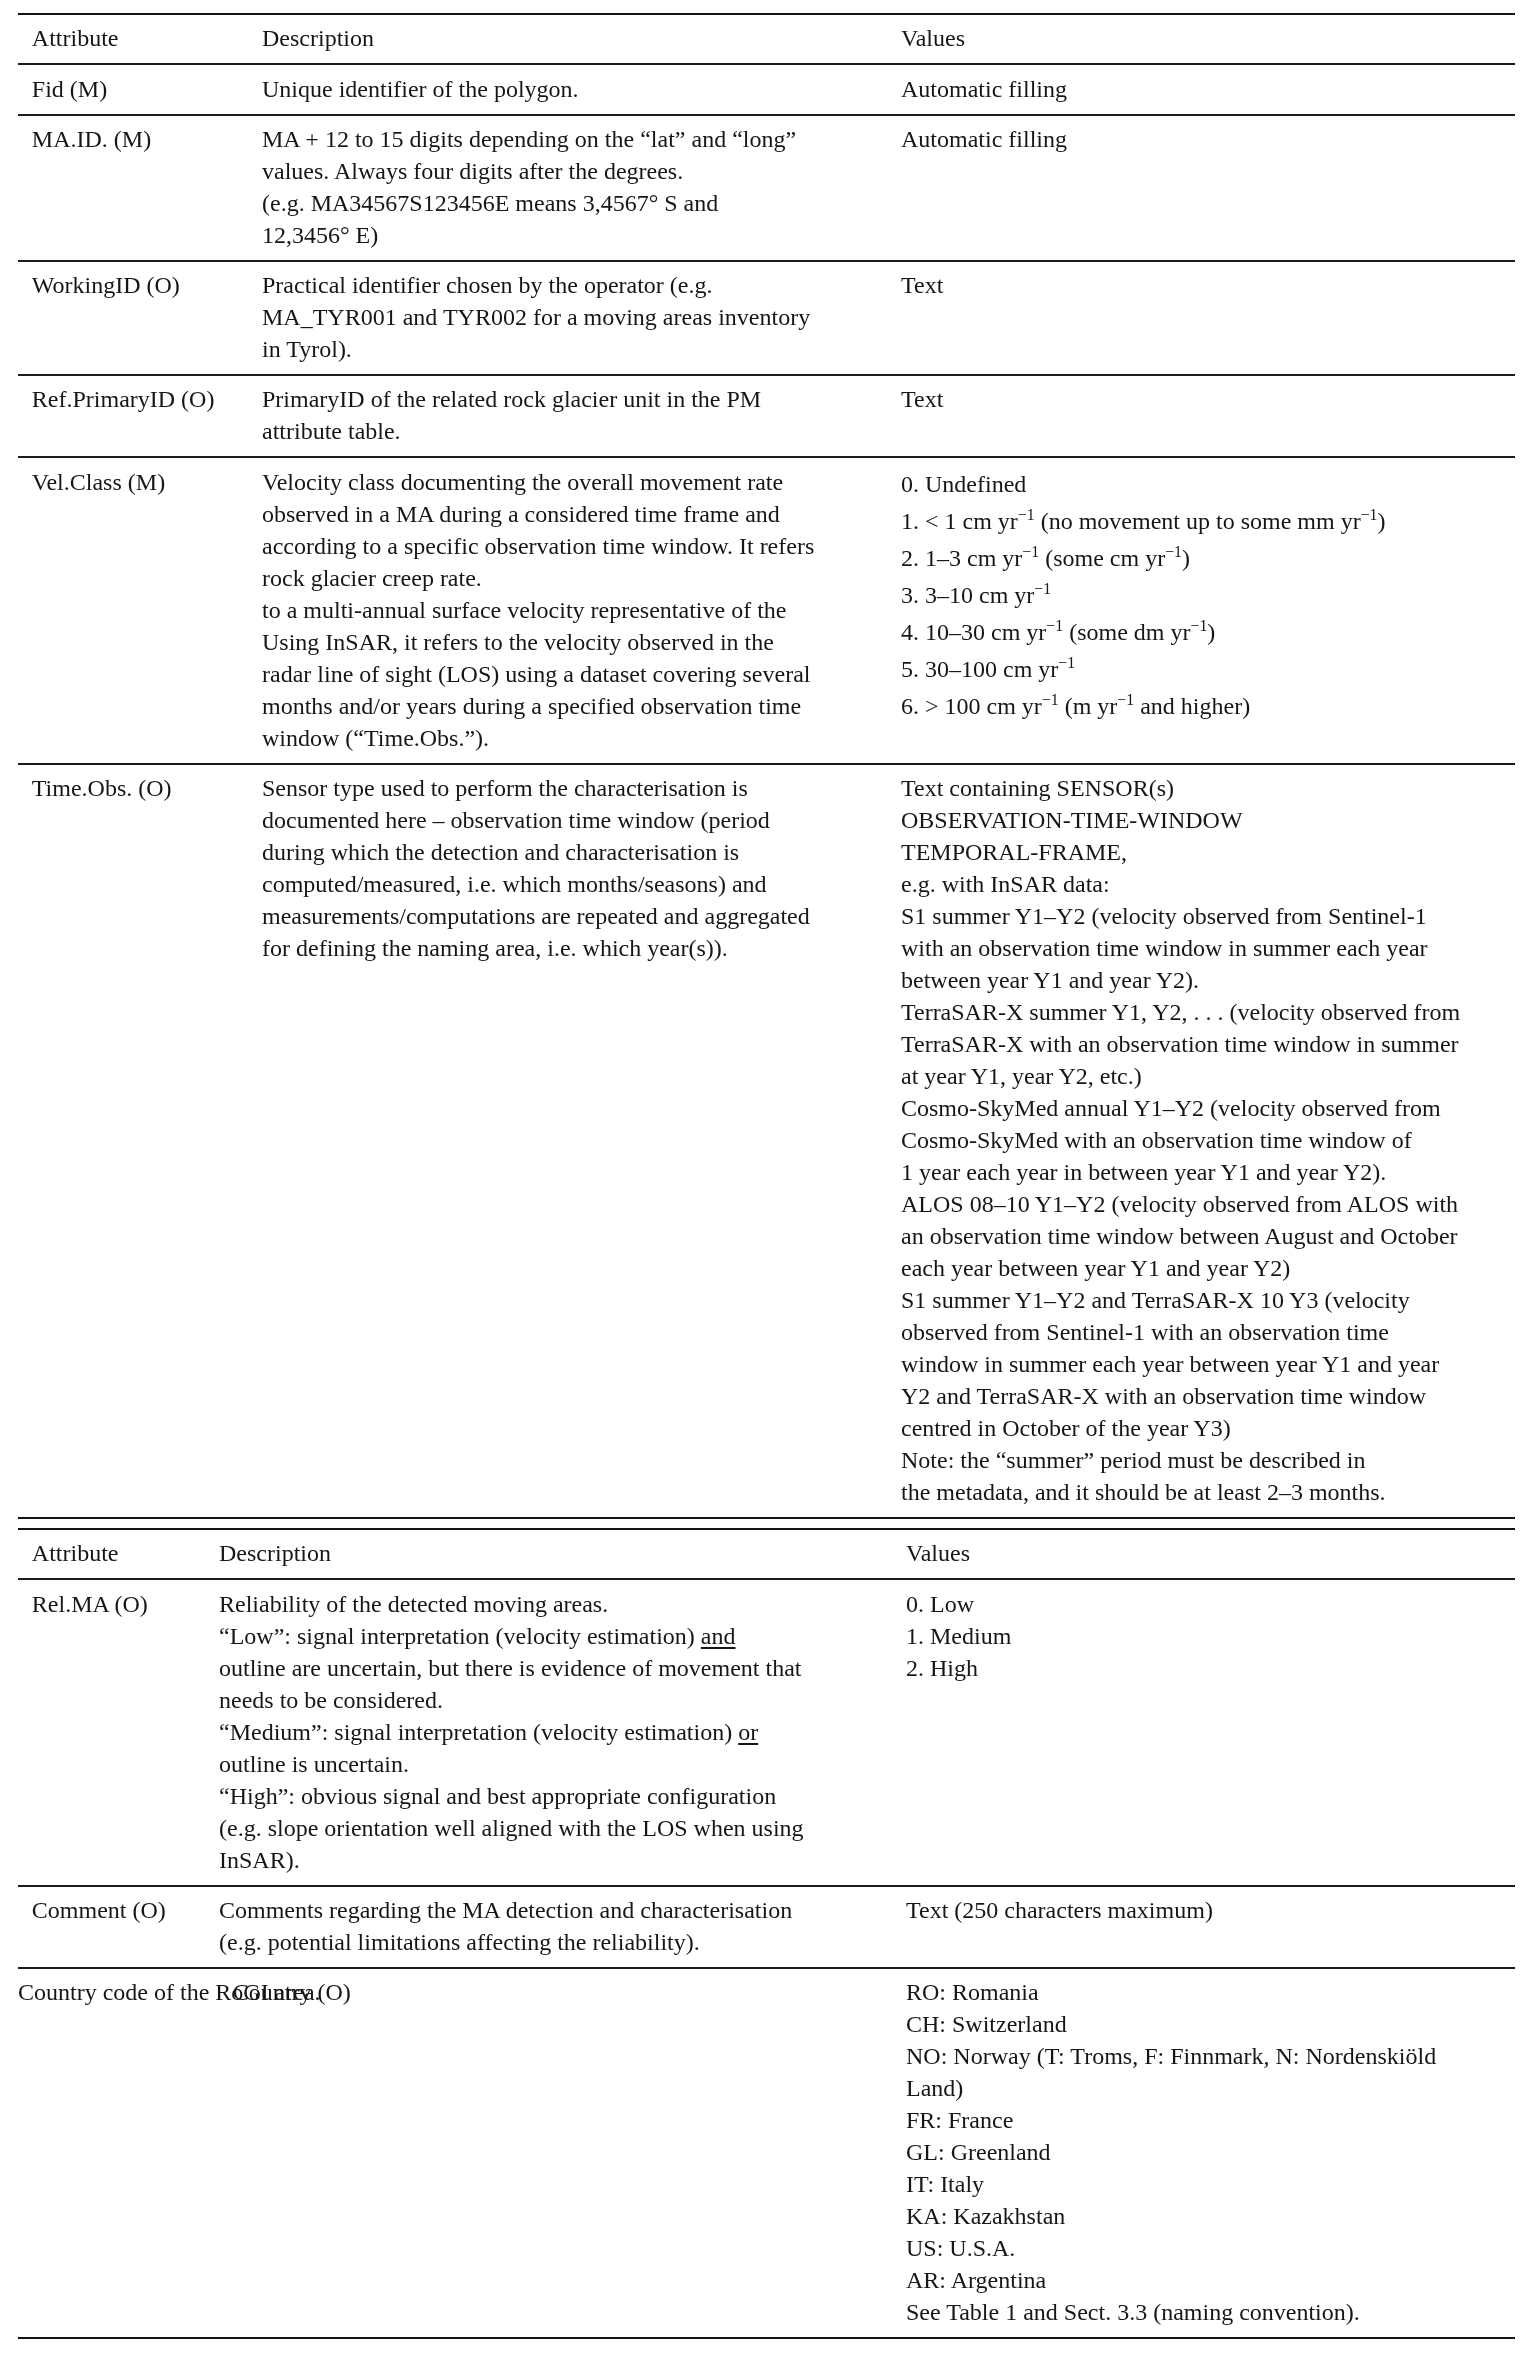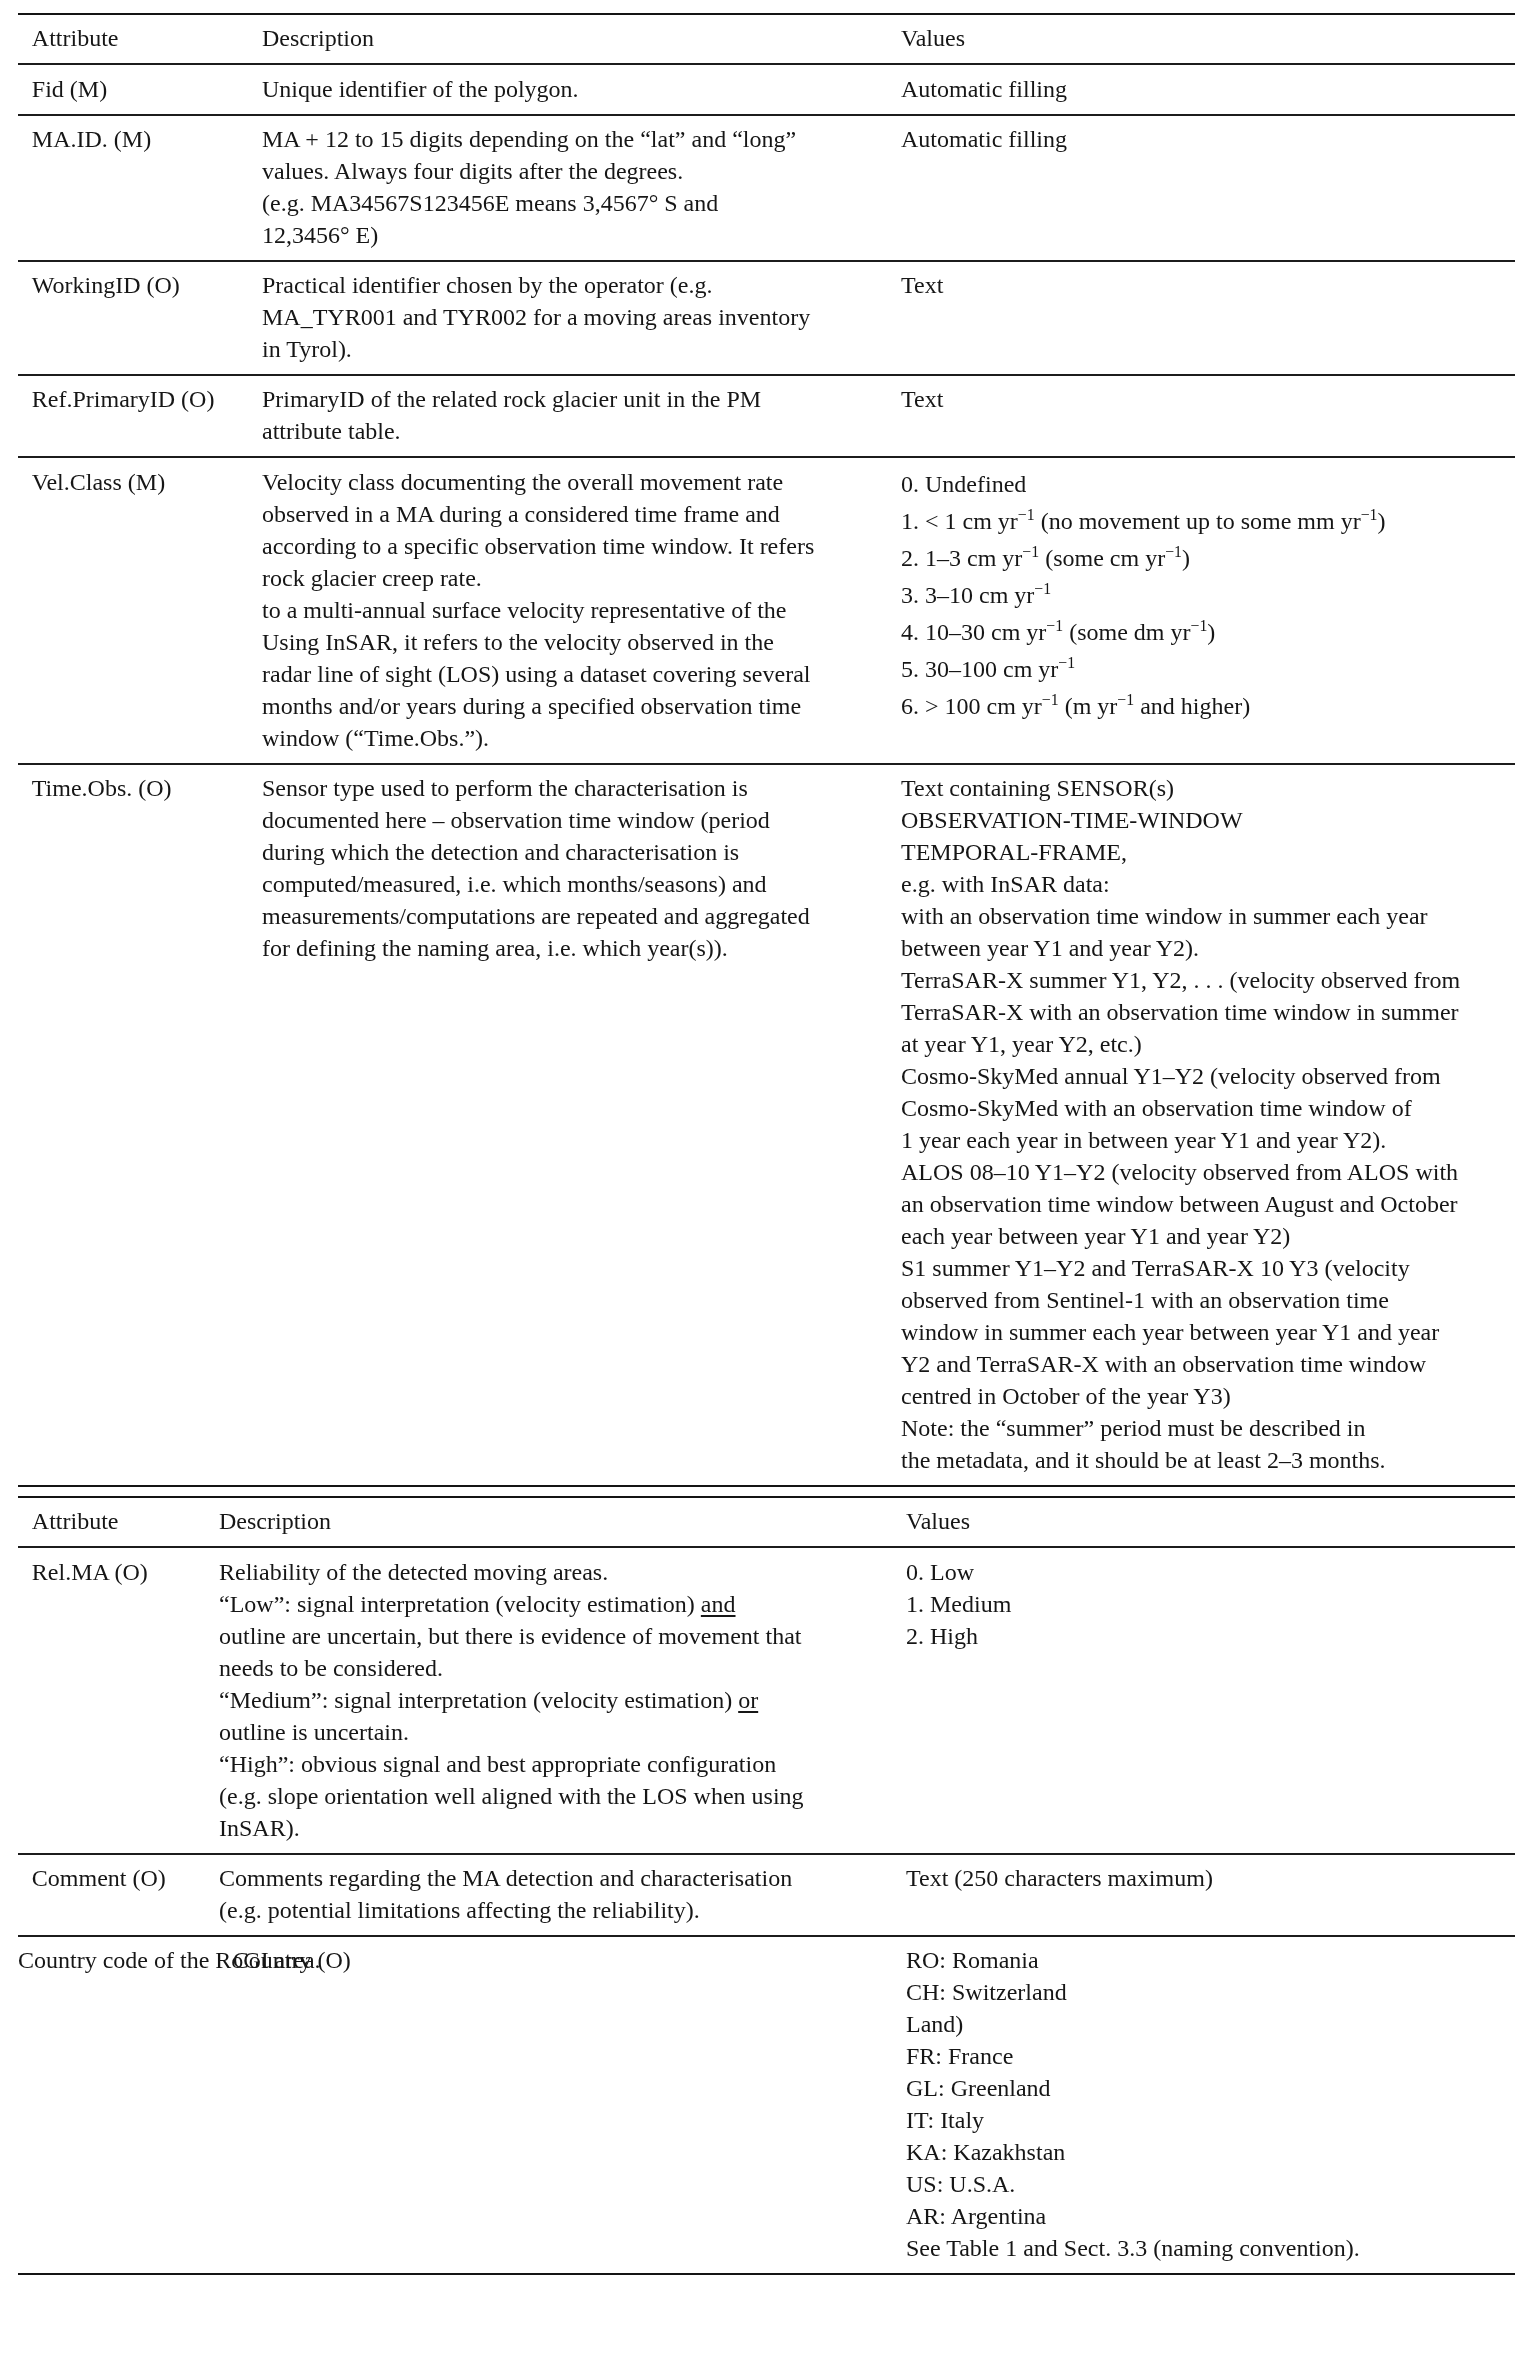--- a/index.html
+++ b/index.html
@@ -134,20 +134,21 @@
         <div class="line">during which the detection and characterisation is</div>
         <div class="line">computed/measured, i.e. which months/seasons) and</div>
         <div class="line">measurements/computations are repeated and aggregated</div>
         <div class="line">for defining the naming area, i.e. which year(s)).</div>
       </div>
       <div class="cell vals">
         <div class="line">Text containing SENSOR(s)</div>
         <div class="line">OBSERVATION-TIME-WINDOW</div>
         <div class="line">TEMPORAL-FRAME,</div>
         <div class="line">e.g. with InSAR data:</div>
+        <div class="line">S1 summer Y1–Y2 (velocity observed from Sentinel-1</div>
         <div class="line">with an observation time window in summer each year</div>
         <div class="line">between year Y1 and year Y2).</div>
         <div class="line">TerraSAR-X summer Y1, Y2, . . . (velocity observed from</div>
         <div class="line">TerraSAR-X with an observation time window in summer</div>
         <div class="line">at year Y1, year Y2, etc.)</div>
         <div class="line">Cosmo-SkyMed annual Y1–Y2 (velocity observed from</div>
         <div class="line">Cosmo-SkyMed with an observation time window of</div>
         <div class="line">1 year each year in between year Y1 and year Y2).</div>
         <div class="line">ALOS 08–10 Y1–Y2 (velocity observed from ALOS with</div>
         <div class="line">an observation time window between August and October</div>
@@ -218,20 +219,21 @@
     <div class="row" data-ri="2">
       <div class="cell desc">
         <div class="line">Country code of the RoGI area.</div>
       </div>
       <div class="cell attr">
         <div class="line">Country (O)</div>
       </div>
       <div class="cell vals">
         <div class="line">RO: Romania</div>
         <div class="line">CH: Switzerland</div>
+        <div class="line">NO: Norway (T: Troms, F: Finnmark, N: Nordenskiöld</div>
         <div class="line">Land)</div>
         <div class="line">FR: France</div>
         <div class="line">GL: Greenland</div>
         <div class="line">IT: Italy</div>
         <div class="line">KA: Kazakhstan</div>
         <div class="line">US: U.S.A.</div>
         <div class="line">AR: Argentina</div>
         <div class="line">See Table 1 and Sect. 3.3 (naming convention).</div>
       </div>
     </div>

